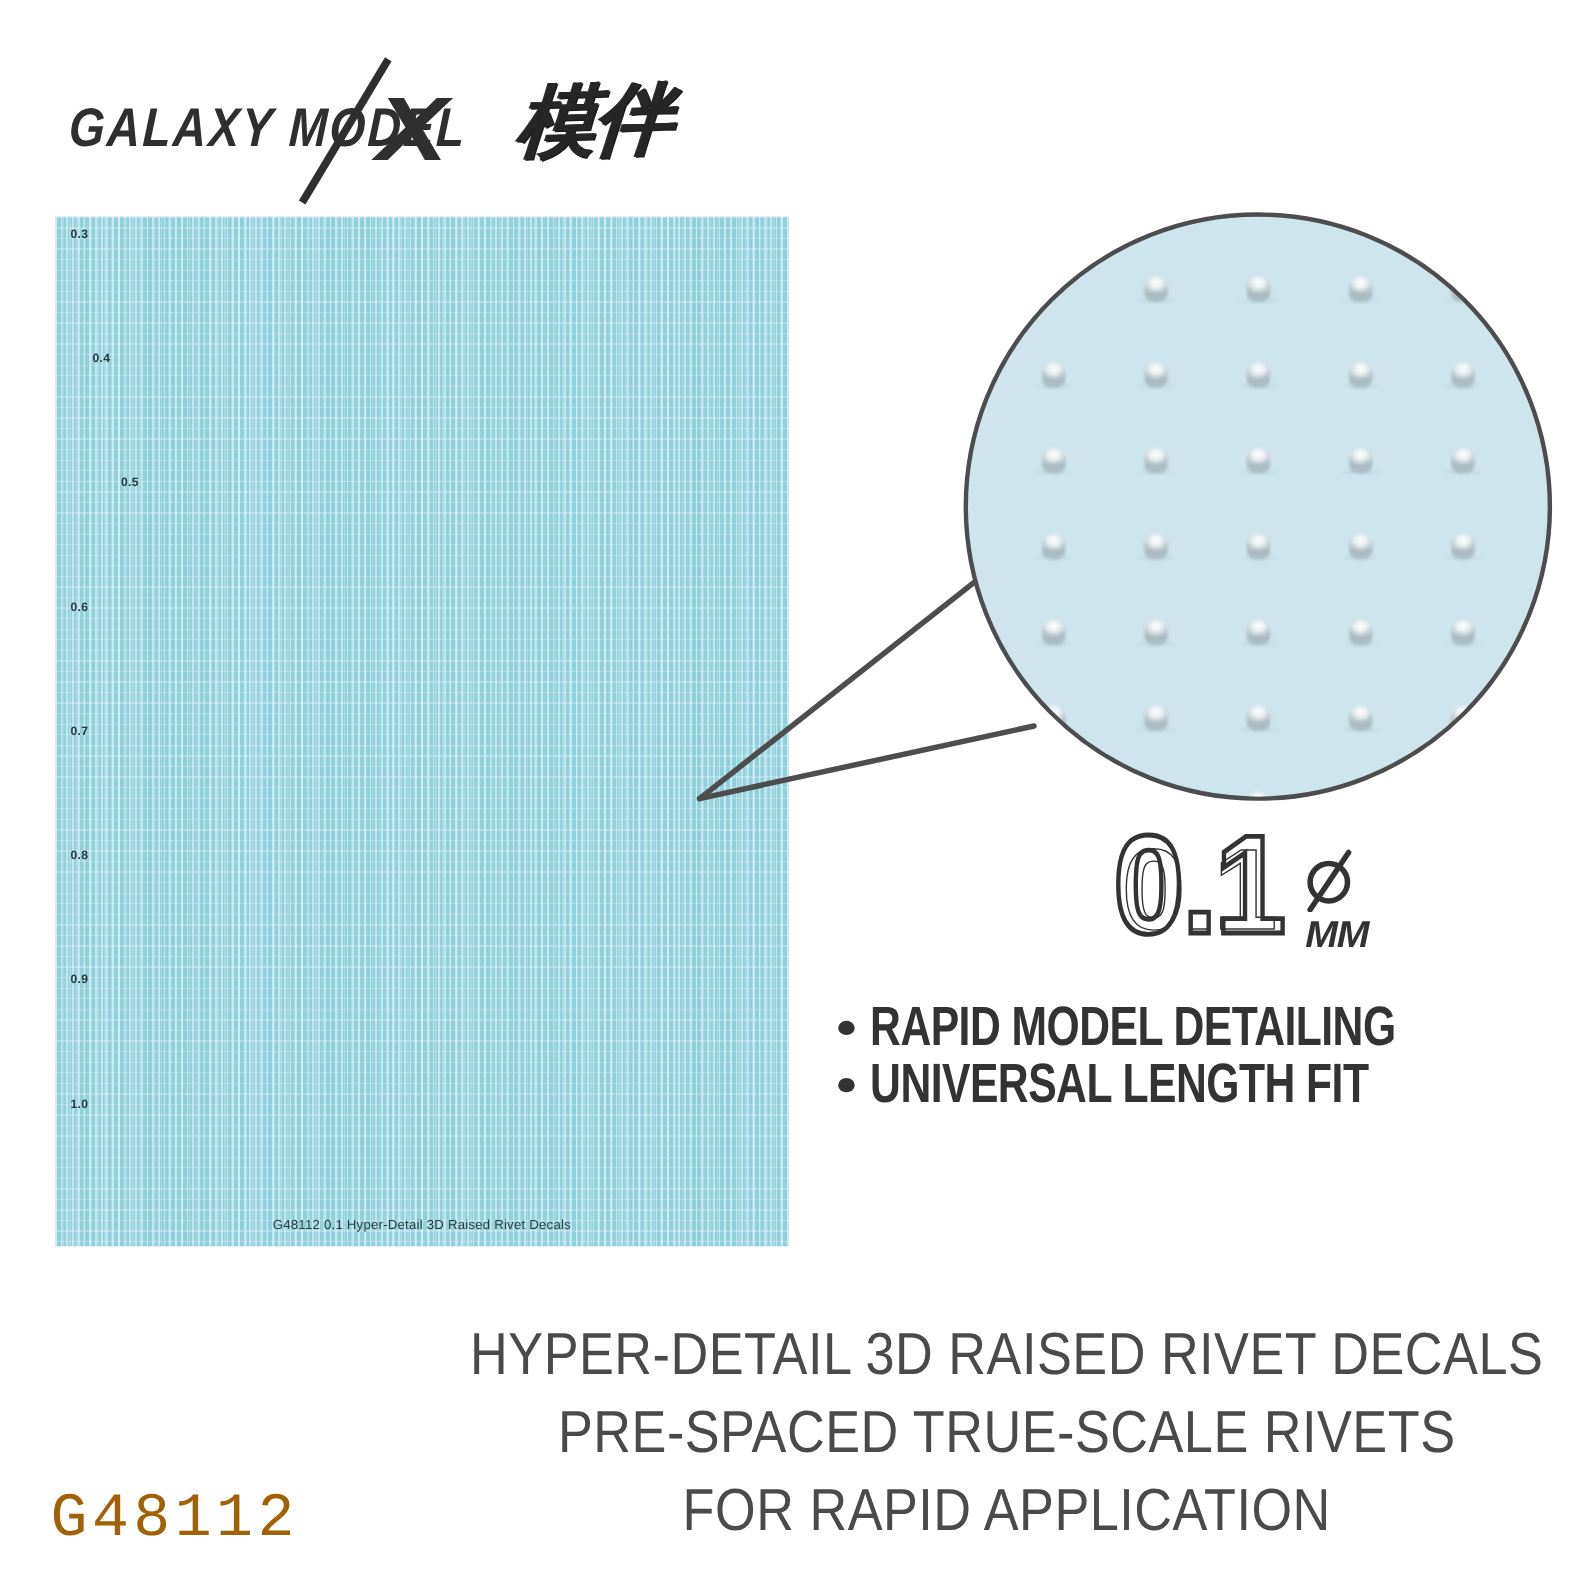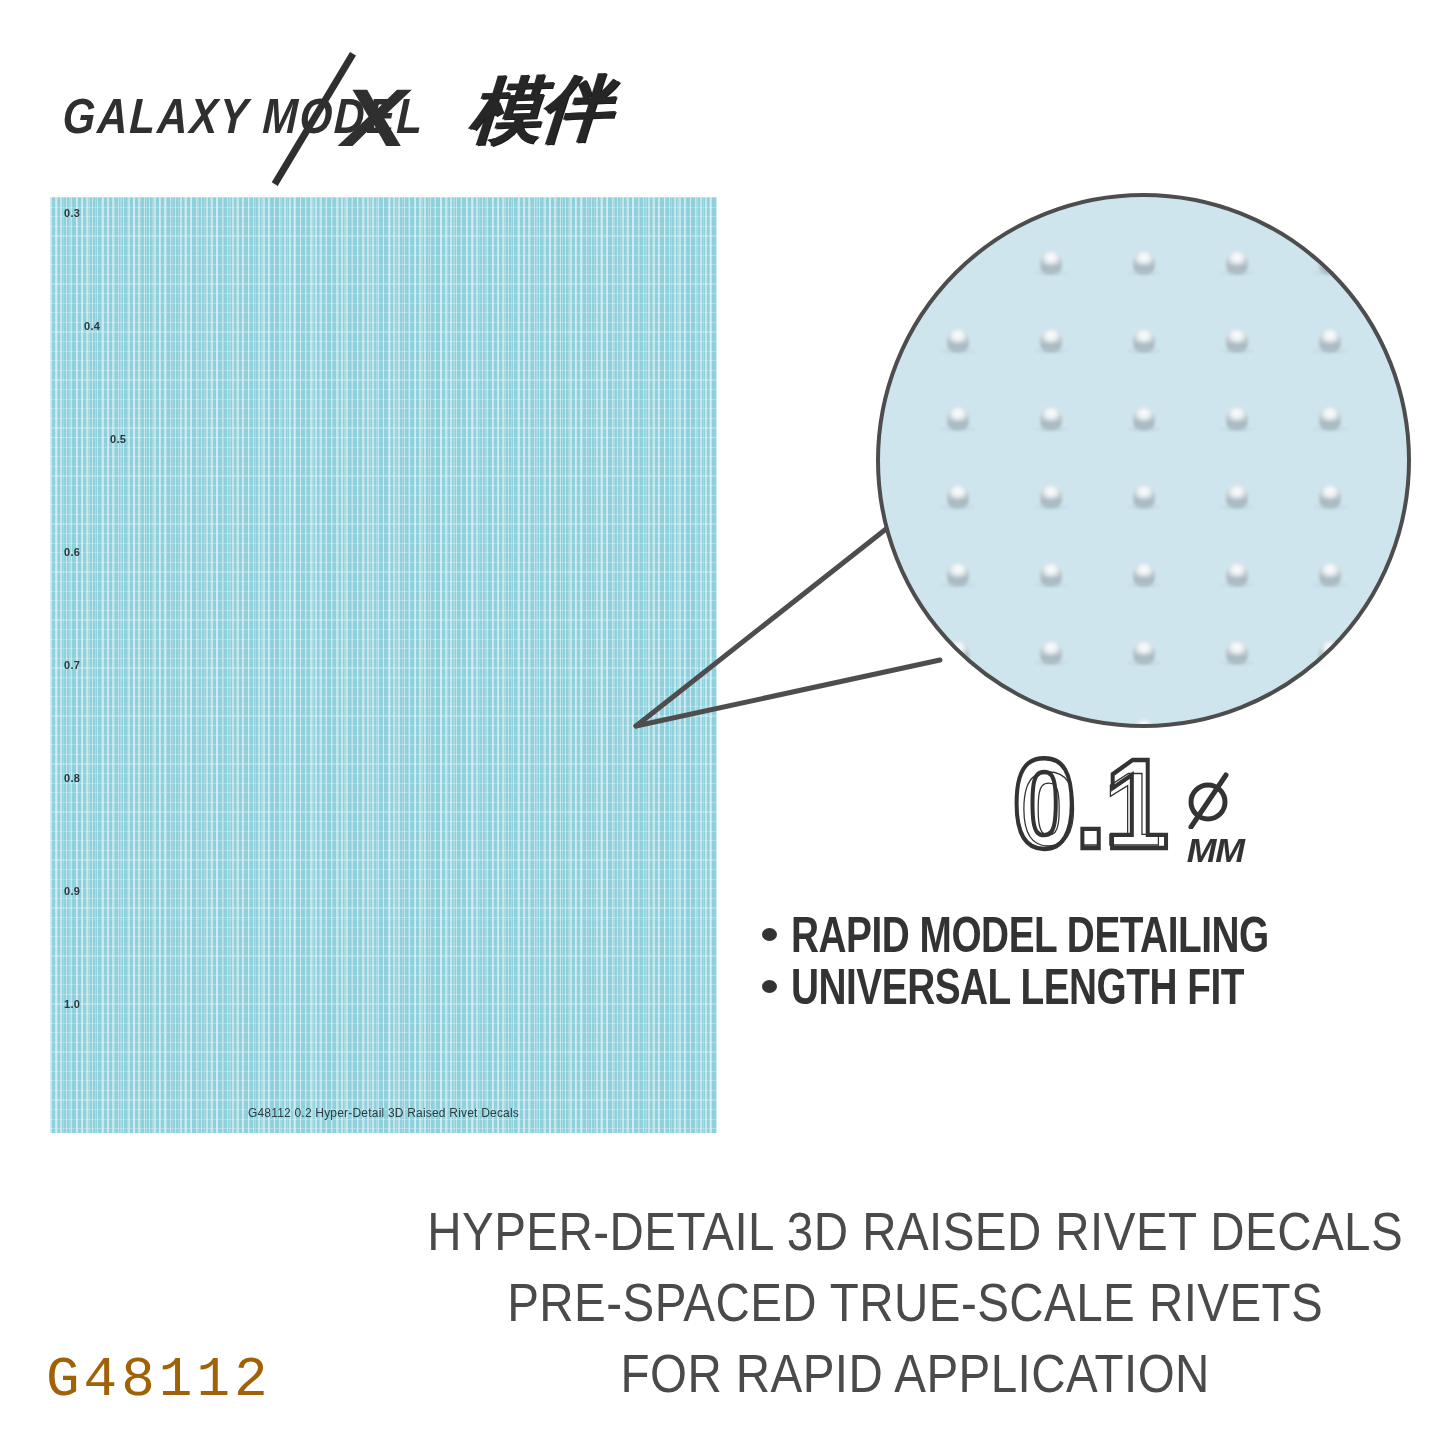--- a/index.html
+++ b/index.html
@@ -212,21 +212,21 @@
     <div id="sheet-labels">
         <div class="sheet-label" style="top: 10px;">0.3</div>
         <div class="sheet-label" style="top: 123px; padding-left: 20px;">0.4</div>
         <div class="sheet-label" style="top: 236px; margin-left: 46px;">0.5</div>
         <div class="sheet-label" style="top: 349px;">0.6</div>
         <div class="sheet-label" style="top: 462px;">0.7</div>
         <div class="sheet-label" style="top: 575px;">0.8</div>
         <div class="sheet-label" style="top: 688px;">0.9</div>
         <div class="sheet-label" style="top: 801px; text-align: center;">1.0</div>
       </div>
-    <div class="sheet-caption">G48112   0.2  Hyper-Detail 3D Raised Rivet Decals</div>
+    <div class="sheet-caption">G48112   0.1  Hyper-Detail 3D Raised Rivet Decals</div>
   </div>
 
   <svg class="callout" viewBox="0 0 1440 1440">
     <line x1="636" y1="726" x2="900" y2="518" stroke="#4d4d4d" stroke-width="5" stroke-linecap="round"></line>
     <line x1="636" y1="726" x2="940" y2="660" stroke="#4d4d4d" stroke-width="5" stroke-linecap="round"></line>
   </svg>
 
   <div class="mag">
     <div class="mag-grid" id="mag-grid">
         <span class="rivet" style="left: 180px; top: 74px;"></span>

